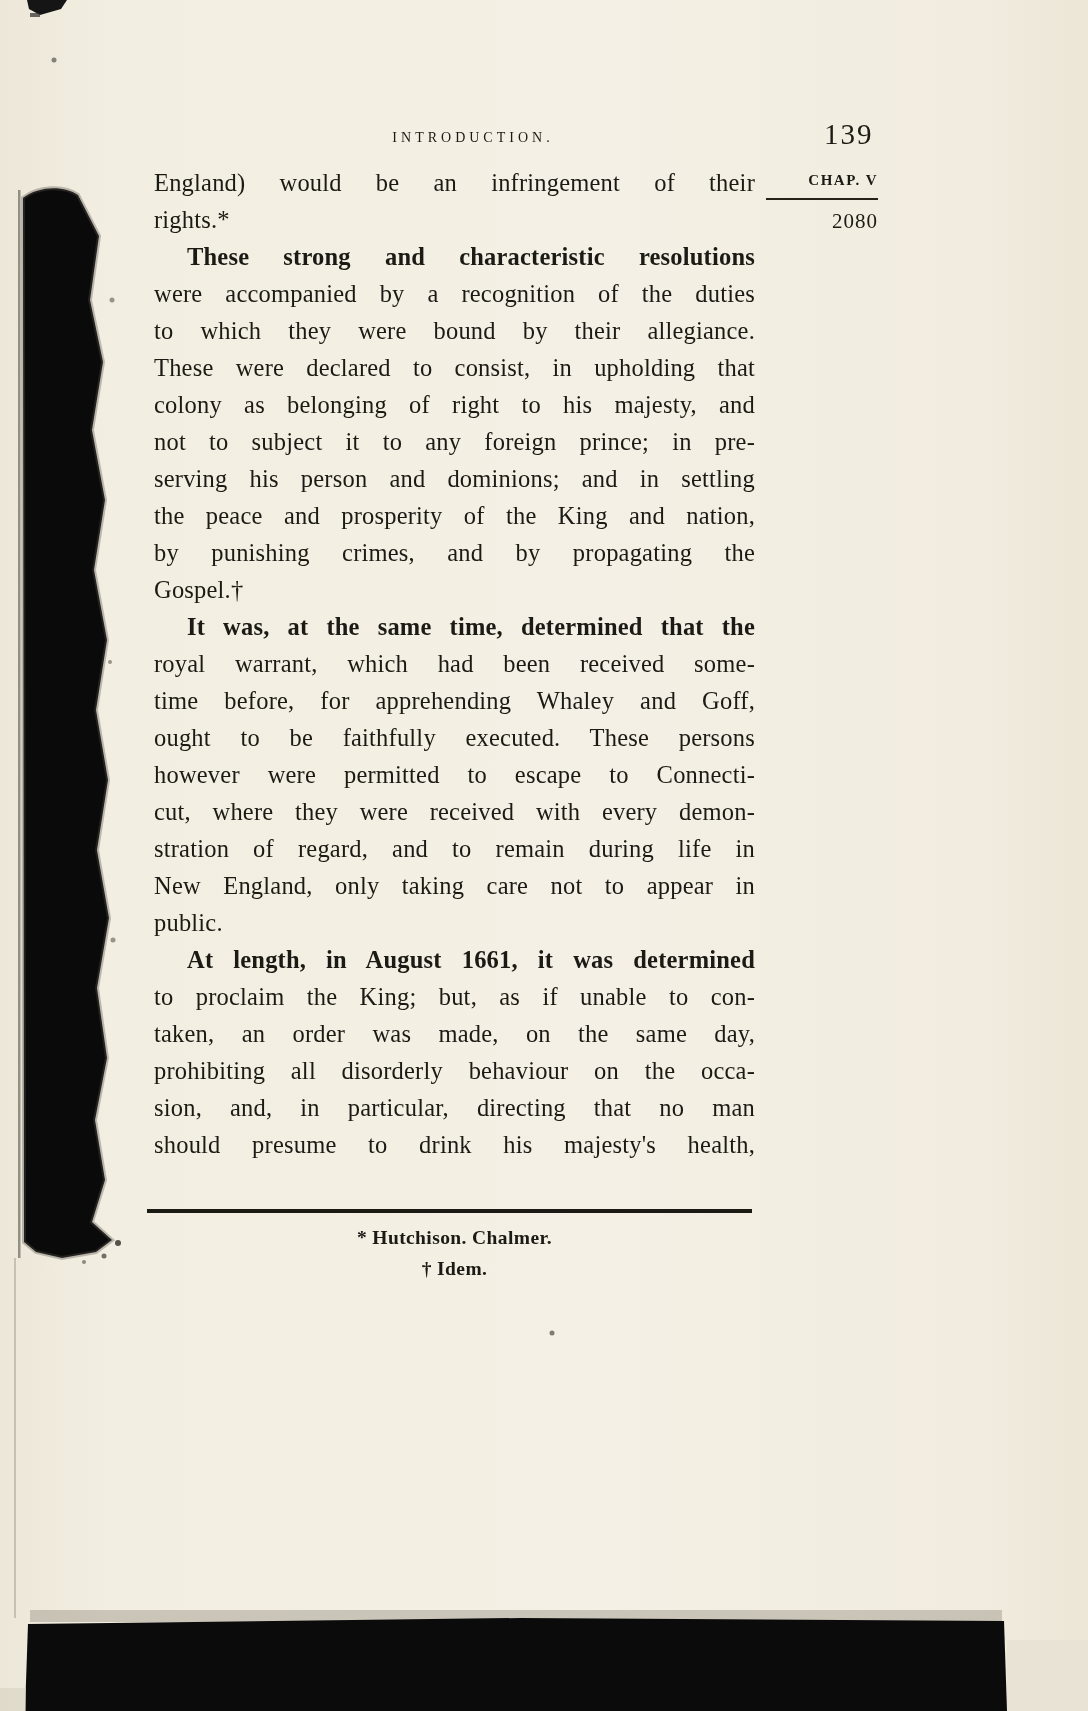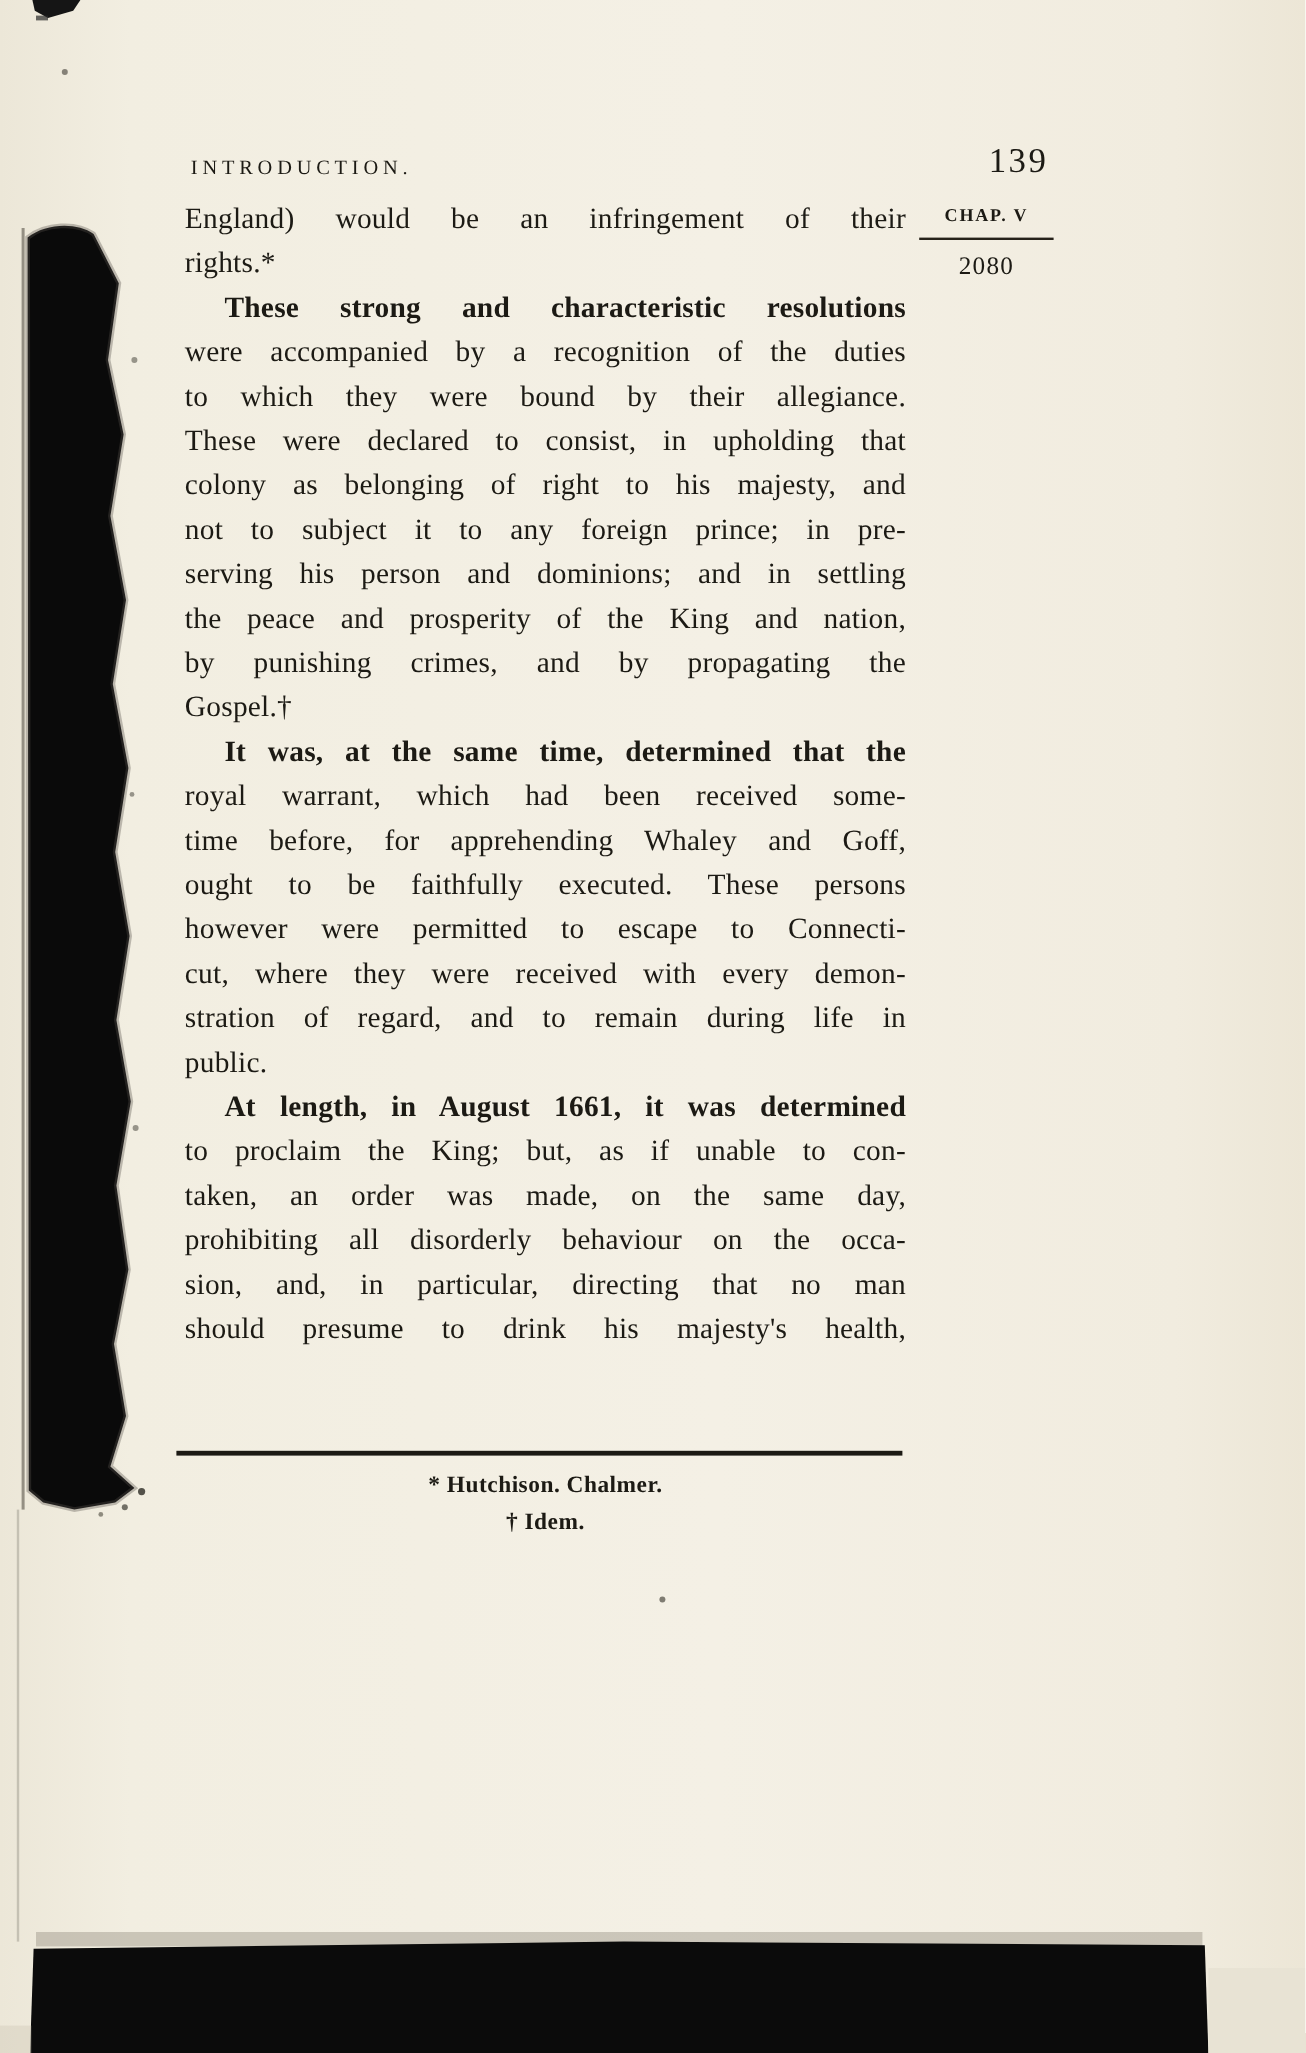--- a/index.html
+++ b/index.html
@@ -9,38 +9,38 @@
     height: 1711px;
     overflow: hidden;
     background: linear-gradient(90deg, #ece7d8 0%, #f2eee1 10%, #f4f0e5 55%, #f1ecdf 90%, #ece6d6 100%);
     font-family: "Liberation Serif", "DejaVu Serif", serif;
     color: #1c1a14;
   }
 
   
   .running-head {
     position: absolute;
-    top: 130px; left: 159px; width: 600px;
-    text-align: left;
-    font-size: 17px;
+    top: 130px; left: 173px; width: 600px;
+    text-align: center;
+    font-size: 14px;
     letter-spacing: 4px;
     font-weight: 500;
   }
   .page-number {
     position: absolute;
     top: 118px; left: 824px;
     font-size: 29px;
     letter-spacing: 2px;
   }
 
   
   .margin-notes {
     position: absolute;
     top: 172px; left: 766px; width: 112px;
-    text-align: center;
+    text-align: right;
   }
   .margin-chapter {
     font-size: 15px;
     letter-spacing: 1.5px;
     padding-bottom: 9px;
     border-bottom: 2.5px solid #26221a;
     font-weight: 600;
   }
   .margin-year {
     font-size: 21px;
@@ -114,20 +114,21 @@
       <div class="line">the peace and prosperity of the King and nation,</div>
       <div class="line">by punishing crimes, and by propagating the</div>
       <div class="line para-end">Gospel.†</div>
       <div class="line indent">It was, at the same time, determined that the</div>
       <div class="line">royal warrant, which had been received some-</div>
       <div class="line">time before, for apprehending Whaley and Goff,</div>
       <div class="line">ought to be faithfully executed.  These persons</div>
       <div class="line">however were permitted to escape to Connecti-</div>
       <div class="line">cut, where they were received with every demon-</div>
       <div class="line">stration of regard, and to remain during life in</div>
+      <div class="line">New England, only taking care not to appear in</div>
       <div class="line para-end">public.</div>
       <div class="line indent">At length, in August 1661, it was determined</div>
       <div class="line">to proclaim the King; but, as if unable to con-</div>
       <div class="line">taken, an order was made, on the same day,</div>
       <div class="line">prohibiting all disorderly behaviour on the occa-</div>
       <div class="line">sion, and, in particular, directing that no man</div>
       <div class="line">should presume to drink his majesty's health,</div>
     </div>
 
   <div class="footnote-rule"></div>

